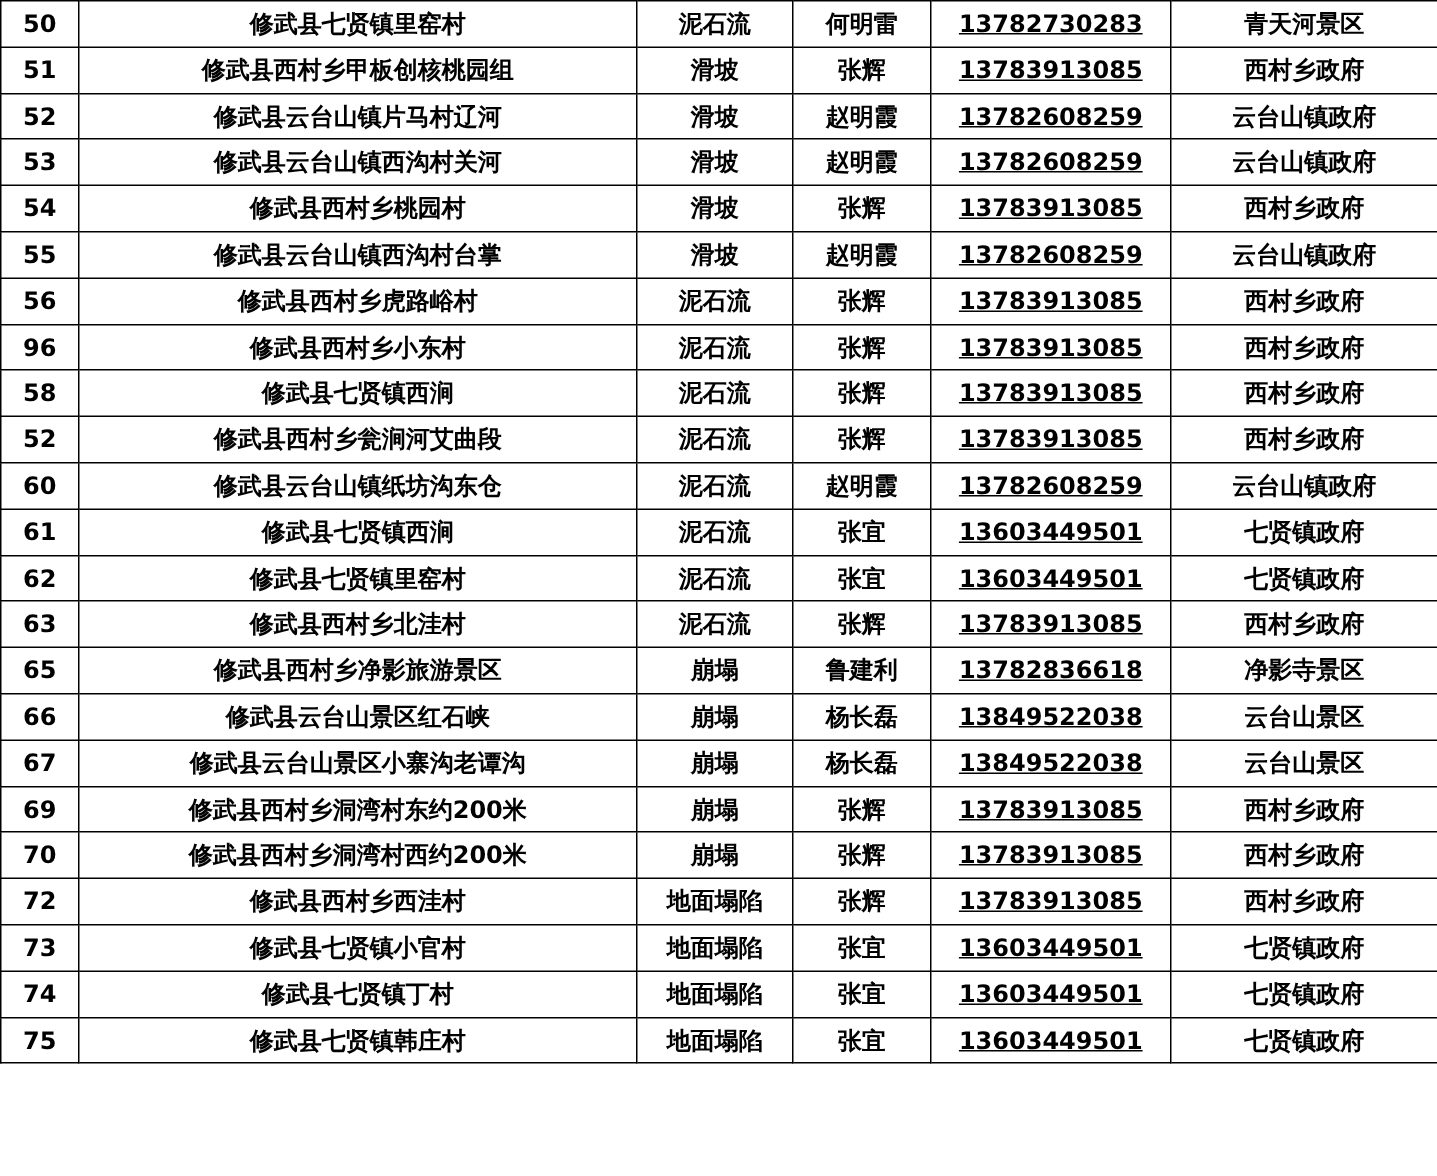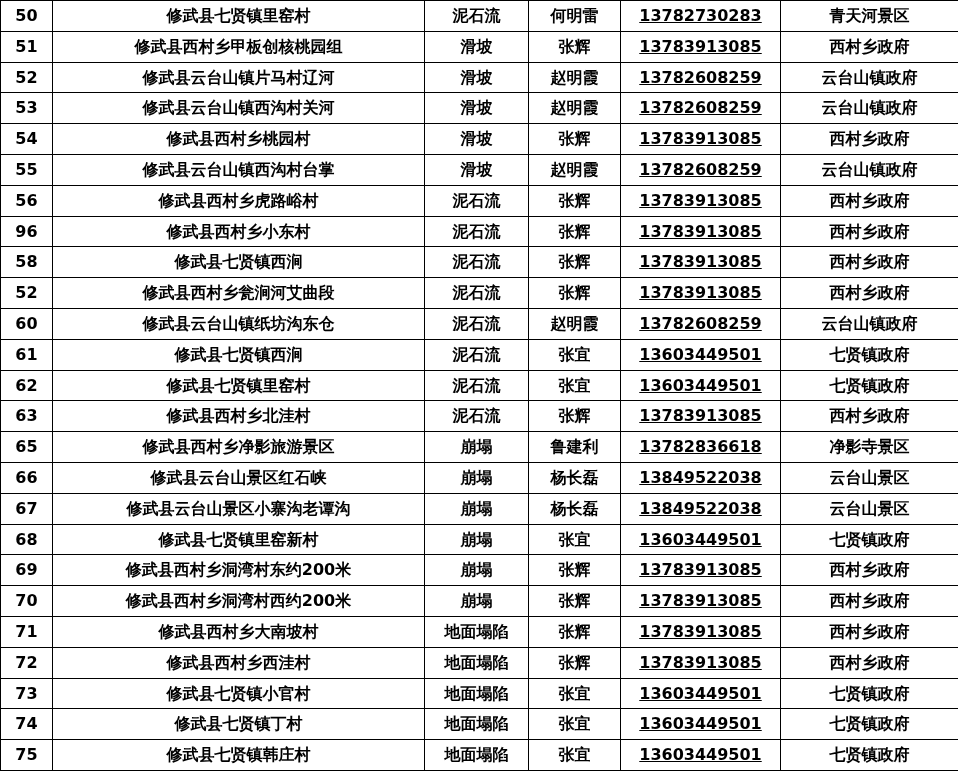--- a/index.html
+++ b/index.html
@@ -190,47 +190,31 @@
       </tr>
       <tr>
         <td class="index-cell">67</td>
         <td class="name-cell">修武县云台山景区小寨沟老谭沟</td>
         <td class="type-cell">崩塌</td>
         <td class="person-cell">杨长磊</td>
         <td class="phone-cell">13849522038</td>
         <td class="org-cell">云台山景区</td>
       </tr>
       <tr>
-        <td class="index-cell">68</td>
-        <td class="name-cell">修武县七贤镇里窑新村</td>
-        <td class="type-cell">崩塌</td>
-        <td class="person-cell">张宜</td>
-        <td class="phone-cell">13603449501</td>
-        <td class="org-cell">七贤镇政府</td>
-      </tr>
-      <tr>
         <td class="index-cell">69</td>
         <td class="name-cell">修武县西村乡洞湾村东约200米</td>
         <td class="type-cell">崩塌</td>
         <td class="person-cell">张辉</td>
         <td class="phone-cell">13783913085</td>
         <td class="org-cell">西村乡政府</td>
       </tr>
       <tr>
         <td class="index-cell">70</td>
         <td class="name-cell">修武县西村乡洞湾村西约200米</td>
         <td class="type-cell">崩塌</td>
-        <td class="person-cell">张辉</td>
-        <td class="phone-cell">13783913085</td>
-        <td class="org-cell">西村乡政府</td>
-      </tr>
-      <tr>
-        <td class="index-cell">71</td>
-        <td class="name-cell">修武县西村乡大南坡村</td>
-        <td class="type-cell">地面塌陷</td>
         <td class="person-cell">张辉</td>
         <td class="phone-cell">13783913085</td>
         <td class="org-cell">西村乡政府</td>
       </tr>
       <tr>
         <td class="index-cell">72</td>
         <td class="name-cell">修武县西村乡西洼村</td>
         <td class="type-cell">地面塌陷</td>
         <td class="person-cell">张辉</td>
         <td class="phone-cell">13783913085</td>

